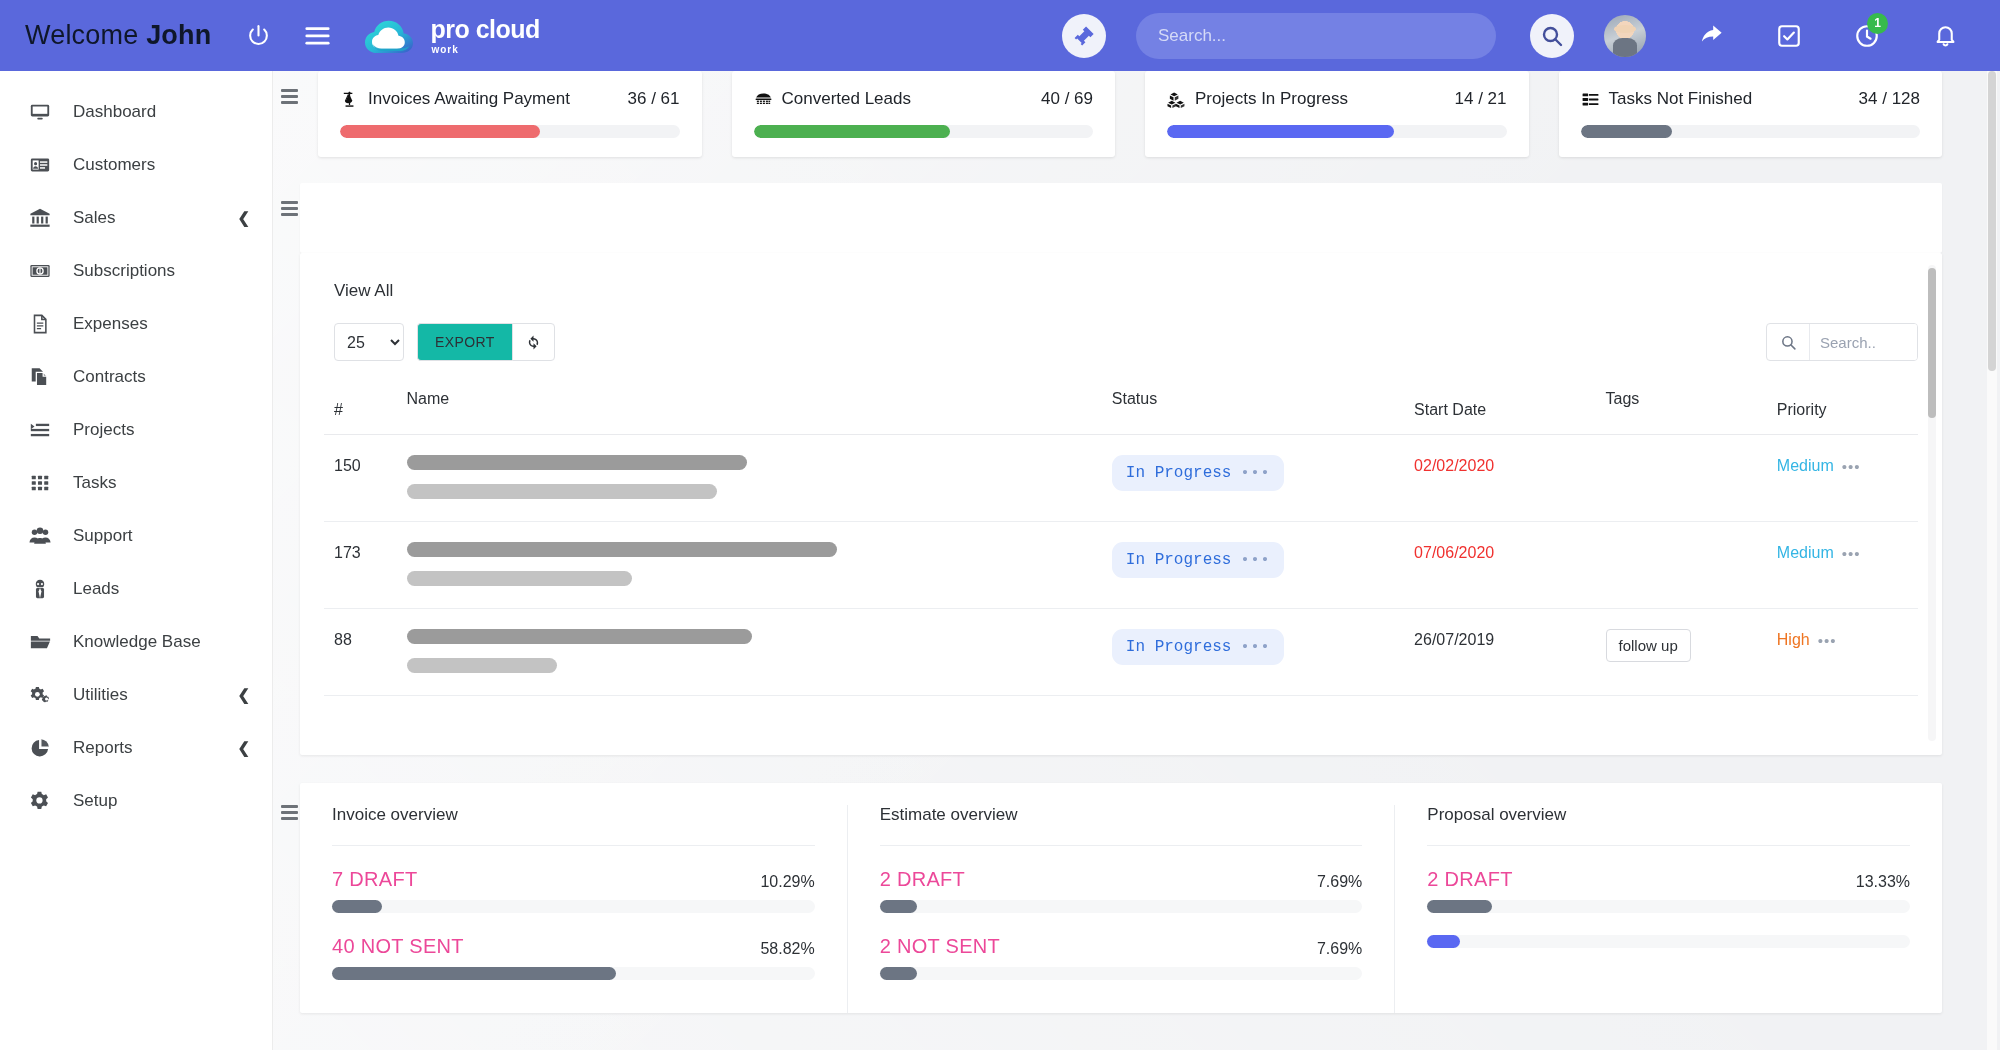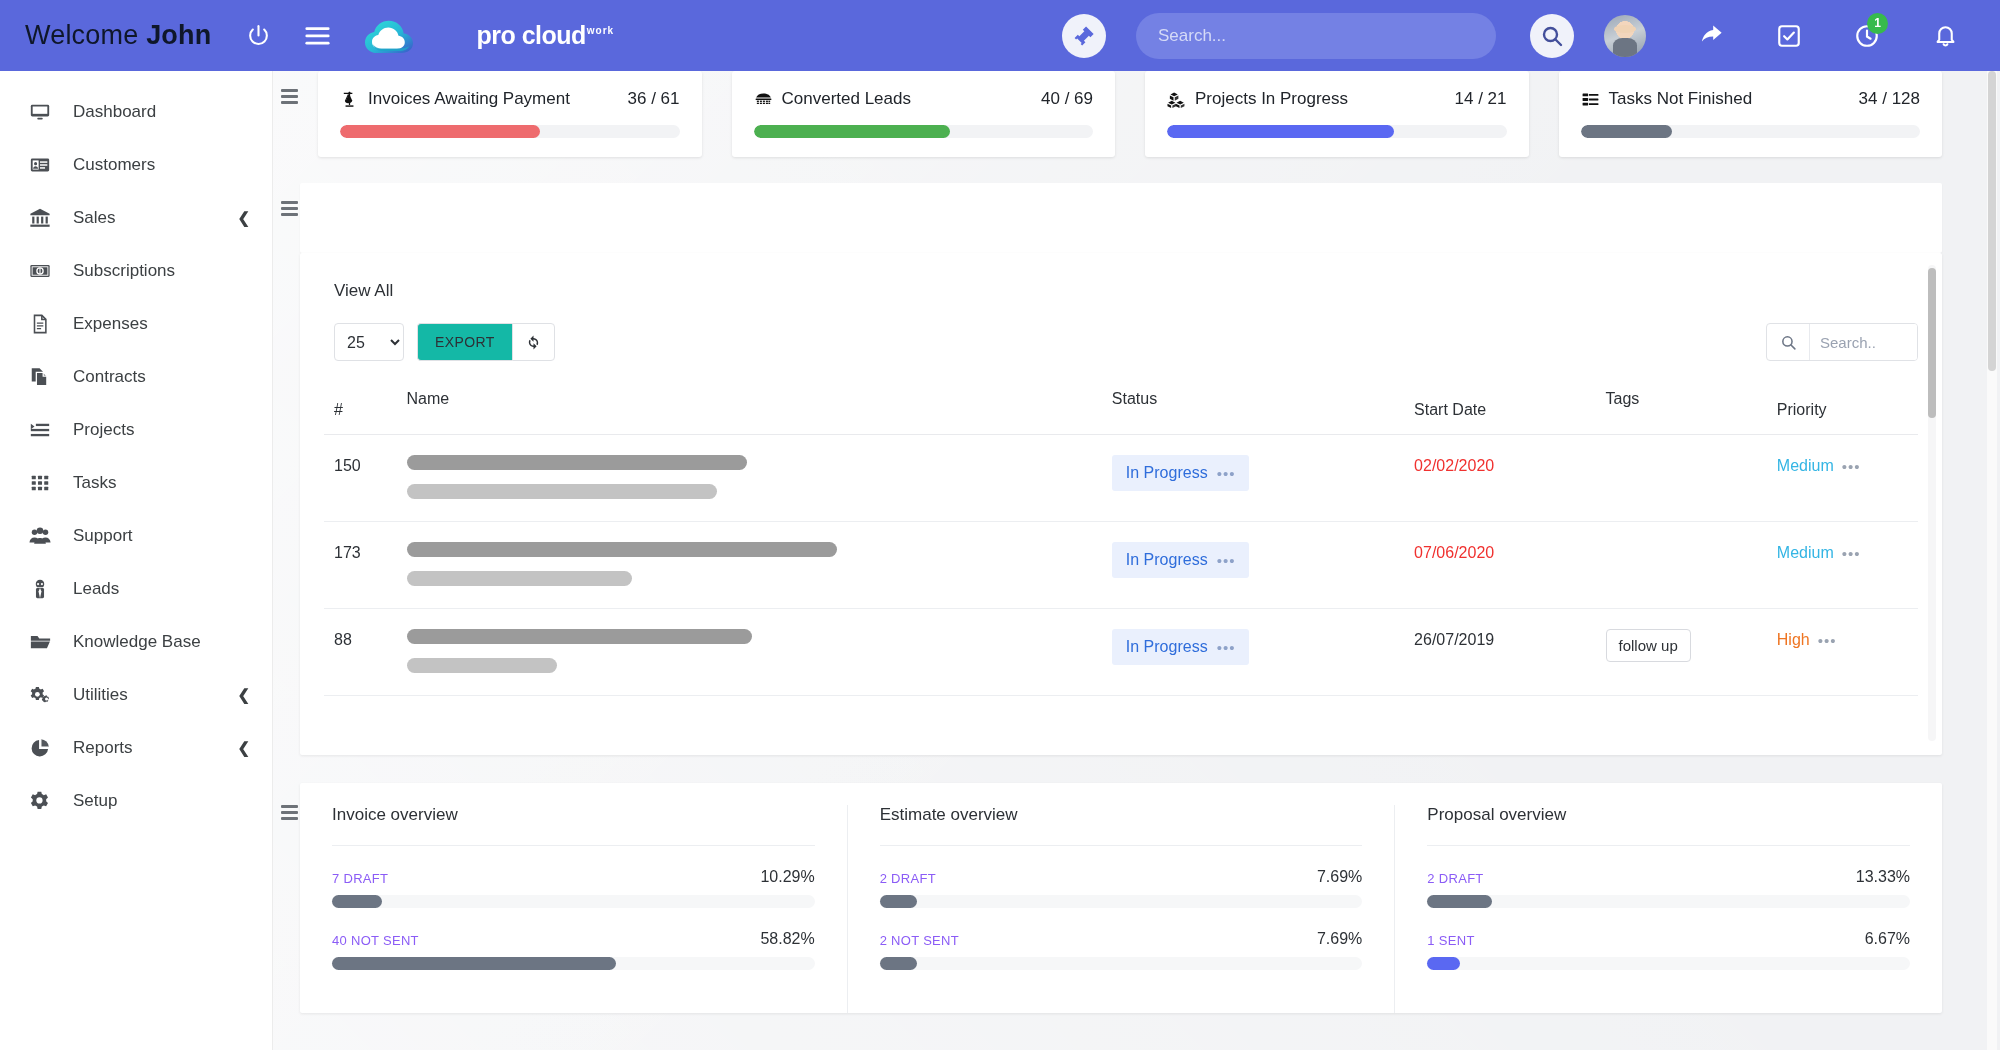--- a/index.html
+++ b/index.html
@@ -21,21 +21,21 @@
   }
   .welcome b { font-weight: 700; }
   .welcome span.light { font-weight: 400; }
   .tb-icon {
     color: #fff; display: flex; align-items: center; justify-content: center;
   }
   .power { margin-left: 34px; width: 26px; height: 26px; }
   .hamb  { margin-left: 32px; width: 28px; height: 28px; }
 
   .logo { margin-left: 30px; display: flex; align-items: center; gap: 9px; }
-  .logo-txt { display:flex; line-height:1;margin-left:46px; }
+  .logo-txt { display:flex; flex-direction:column; line-height:1; }
   .logo-main {
     color:#fff; font-weight:700; font-size:25px; letter-spacing:-.5px;
   }
   .logo-sub {
     color:#fff; font-size:10px; font-weight:700; letter-spacing:1px;
     margin-top:3px; padding-left:1px;
   }
 
   .tb-right {
     margin-left:auto; display:flex; align-items:center; gap:16px; padding-right:24px;
@@ -186,21 +186,21 @@
   .c-name  { width:700px; }
   .c-status{ width:300px; }
   .c-date  { width:190px; font-size:16px; padding-top:22px !important;}
   .c-tags  { width:170px; }
   .c-prio  { width:150px; font-size:16px; padding-top:22px !important;}
   .ghost { height:15px; border-radius:8px; }
   .ghost.dark { background:#9b9b9b; }
   .ghost.light{ background:#c3c3c3; margin-top:14px; }
   .chip-status {
     display:inline-flex; align-items:center; gap:9px; background:#eaf0fd;
-    color:#2f6ddb; font-size:16px; padding:9px 14px; border-radius:3px;
+    color:#2f6ddb; font-size:16px; padding:9px 14px; border-radius:11px;font-family:Liberation Mono, monospace;
   }
   .dots { color:#8ea2c9; letter-spacing:1px; font-size:15px; line-height:1; }
   .date-overdue { color:#f0312f; }
   .date-normal  { color:#2d3136; }
   .tag-pill {
     display:inline-block; border:1px solid #d8dadf; border-radius:4px;
     padding:7px 12px; font-size:15px; color:#2d3136; background:#fff;
   }
   .prio { display:inline-flex; align-items:center; gap:8px; }
   .prio.medium { color:#34b5e4; }
@@ -223,21 +223,21 @@
     box-shadow:0 1px 3px rgba(0,0,0,.08); display:flex; height:230px;
     padding:22px 0 0 0;
   }
   .ov-cols { flex:1; display:flex; }
   .ov-col { flex:1; padding:0 32px; }
   .ov-col + .ov-col { border-left:1px solid #eceef1; }
   .ov-title { font-size:17px; color:#2d3136; padding-bottom:20px;
               border-bottom:1px solid #eceef1; }
   .ov-item { margin-top:22px; }
   .ov-item-head { display:flex; align-items:flex-end; }
-  .ov-label { font-size:13px; color:#8b5cf6; letter-spacing:.3px; }
+  .ov-label { font-size:20px; color:#ec4899; letter-spacing:.3px; }
   .ov-pct   { margin-left:auto; font-size:16px; color:#2d3136; }
   .ov-track { margin-top:9px; height:13px; border-radius:7px; background:#f6f7f8; }
   .ov-fill  { height:100%; border-radius:7px; }
 
   
   .main-scroll {
     position:absolute; right:3px; top:0; width:10px; height:979px; background:#fafafa;
   }
   .main-scroll i {
     position:absolute; left:1px; top:0; width:8px; height:300px;
@@ -770,24 +770,20 @@
             <div class="ov-item">
               <div class="ov-item-head">
                 <span class="ov-label">2 DRAFT</span>
                 <span class="ov-pct">13.33%</span>
               </div>
               <div class="ov-track">
                 <div class="ov-fill" style="width:13.33%;background:#6c7583;"></div>
               </div>
             </div>
             <div class="ov-item">
-              <div class="ov-item-head">
-                <span class="ov-label">1 SENT</span>
-                <span class="ov-pct">6.67%</span>
-              </div>
               <div class="ov-track">
                 <div class="ov-fill" style="width:6.67%;background:#5a68f2;"></div>
               </div>
             </div>
           </div>
         </div>
     </div>
   </div>
 
   <div class="main-scroll">

